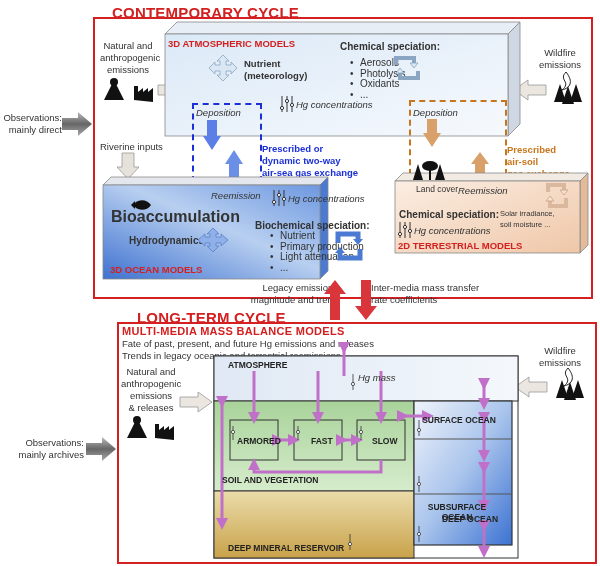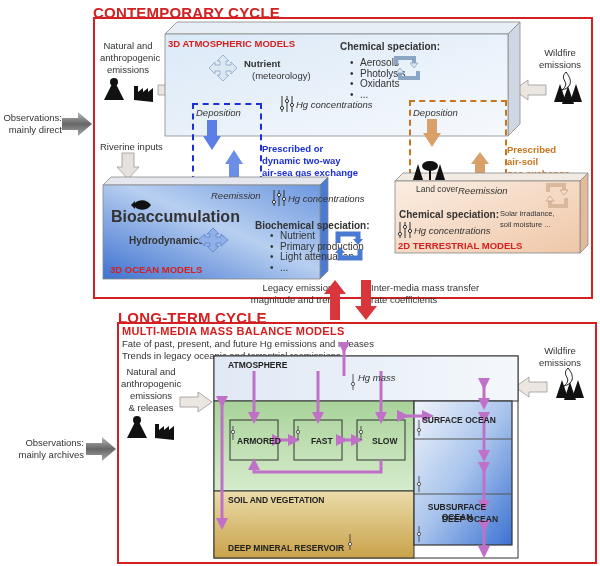--- a/index.html
+++ b/index.html
@@ -1,18 +1,18 @@
 <!DOCTYPE html>
 <html><head>
 <meta charset="utf-8">
 <style>
   html,body{margin:0;padding:0;background:#fff;}
   body{width:600px;height:566px;position:relative;overflow:hidden;font-family:"Liberation Sans",sans-serif;color:#222;}
   .abs{position:absolute;}
-  .sec-title{font-weight:bold;color:#d42020;font-size:15px;letter-spacing:0.2px;}
+  .sec-title{font-weight:bold;color:#d42020;font-size:15px;letter-spacing:0.2px;margin-left:19px;}
   .redframe{border:2px solid #d42020;}
   .lbl{font-size:9.5px;color:#333;line-height:12px;}
   .c{text-align:center;}
   .r{text-align:right;}
   .bold{font-weight:bold;}
   .ital{font-style:italic;}
   .redlbl{color:#d42020;font-weight:bold;font-size:9.5px;}
   .blue{color:#1b2fd8;font-weight:bold;font-size:9.5px;line-height:12px;}
   .orange{color:#c8751c;font-weight:bold;font-size:9.5px;line-height:12px;}
   ul.bul{margin:4px;padding:0 0 0 10px;list-style:none;font-size:10px;line-height:10.5px;color:#333;}
@@ -72,21 +72,21 @@
     </defs>
   <polygon points="0,14 12,2 355,2 343,14" fill="#e8eef5" stroke="#888" stroke-width="0.8"></polygon>
   <polygon points="343,14 355,2 355,104 343,116" fill="#cfd8e2" stroke="#888" stroke-width="0.8"></polygon>
   <rect x="0" y="14" width="343" height="102" fill="url(#atm)" stroke="#888" stroke-width="0.8"></rect>
 </svg>
 <div class="abs redlbl" style="left:168px;top:38px;">3D ATMOSPHERIC MODELS</div>
 <svg class="abs" style="left:205px;top:55px;" width="36" height="26">
   <polygon points="18,0 24,6 21,6 21,10 26,10 26,7 32,13 26,19 26,16 21,16 21,20 24,20 18,26 12,20 15,20 15,16 10,16 10,19 4,13 10,7 10,10 15,10 15,6 12,6" fill="#dbe7f3" stroke="#8aa6c3" stroke-width="0.8"></polygon>
 </svg>
 <div class="abs lbl bold" style="left:244px;top:58px;">Nutrient</div>
-<div class="abs lbl" style="left:252px;top:70px;">(meteorology)</div>
+<div class="abs lbl" style="left:244px;top:70px;font-weight:bold;">(meteorology)</div>
 
 <div class="abs lbl bold" style="left:340px;top:41px;font-size:10px;">Chemical speciation:</div>
 <ul class="abs bul" style="left:346px;top:54px;">
   <li>Aerosols</li>
   <li>Photolysis</li>
   <li>Oxidants</li>
   <li>...</li>
 </ul>
 <svg class="abs" style="left:392px;top:53px;" width="30" height="30">
   <path d="M4 12 V5 h18 v5" fill="none" stroke="#8aa6c3" stroke-width="4"></path>
@@ -334,17 +334,17 @@
       <circle cx="205" cy="178" r="1.6" fill="#fff"></circle>
     <line x1="136" y1="178" x2="136" y2="194"></line>
       <circle cx="136" cy="188" r="1.6" fill="#fff"></circle>
   </g>
 </svg>
 <div class="abs boxlabel" style="left:228px;top:360px;">ATMOSPHERE</div>
 <div class="abs lbl ital" style="left:358px;top:372px;">Hg mass</div>
 <div class="abs boxlabel" style="left:237px;top:436px;">ARMORED</div>
 <div class="abs boxlabel" style="left:311px;top:436px;">FAST</div>
 <div class="abs boxlabel" style="left:372px;top:436px;">SLOW</div>
-<div class="abs boxlabel" style="left:228px;top:475px;margin-top:20px;">SOIL AND VEGETATION</div>
+<div class="abs boxlabel" style="left:222px;top:475px;">SOIL AND VEGETATION</div>
 <div class="abs boxlabel" style="left:228px;top:543px;">DEEP MINERAL RESERVOIR</div>
 <div class="abs boxlabel c" style="left:414px;top:415px;width:90px;">SURFACE OCEAN</div>
 <div class="abs boxlabel c" style="left:414px;top:462px;width:86px;margin-top:40px;">SUBSURFACE OCEAN</div>
 <div class="abs boxlabel c" style="left:414px;top:514px;width:112px;">DEEP OCEAN</div>
 
 </body></html>

